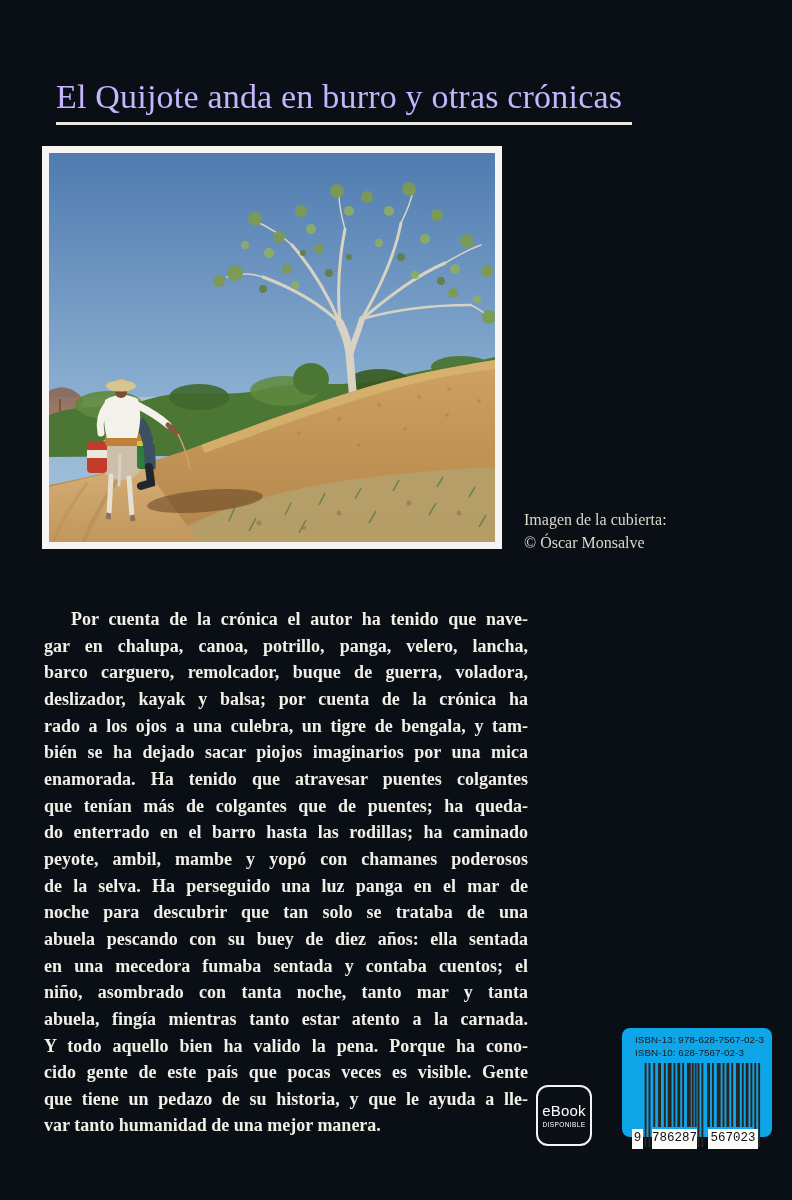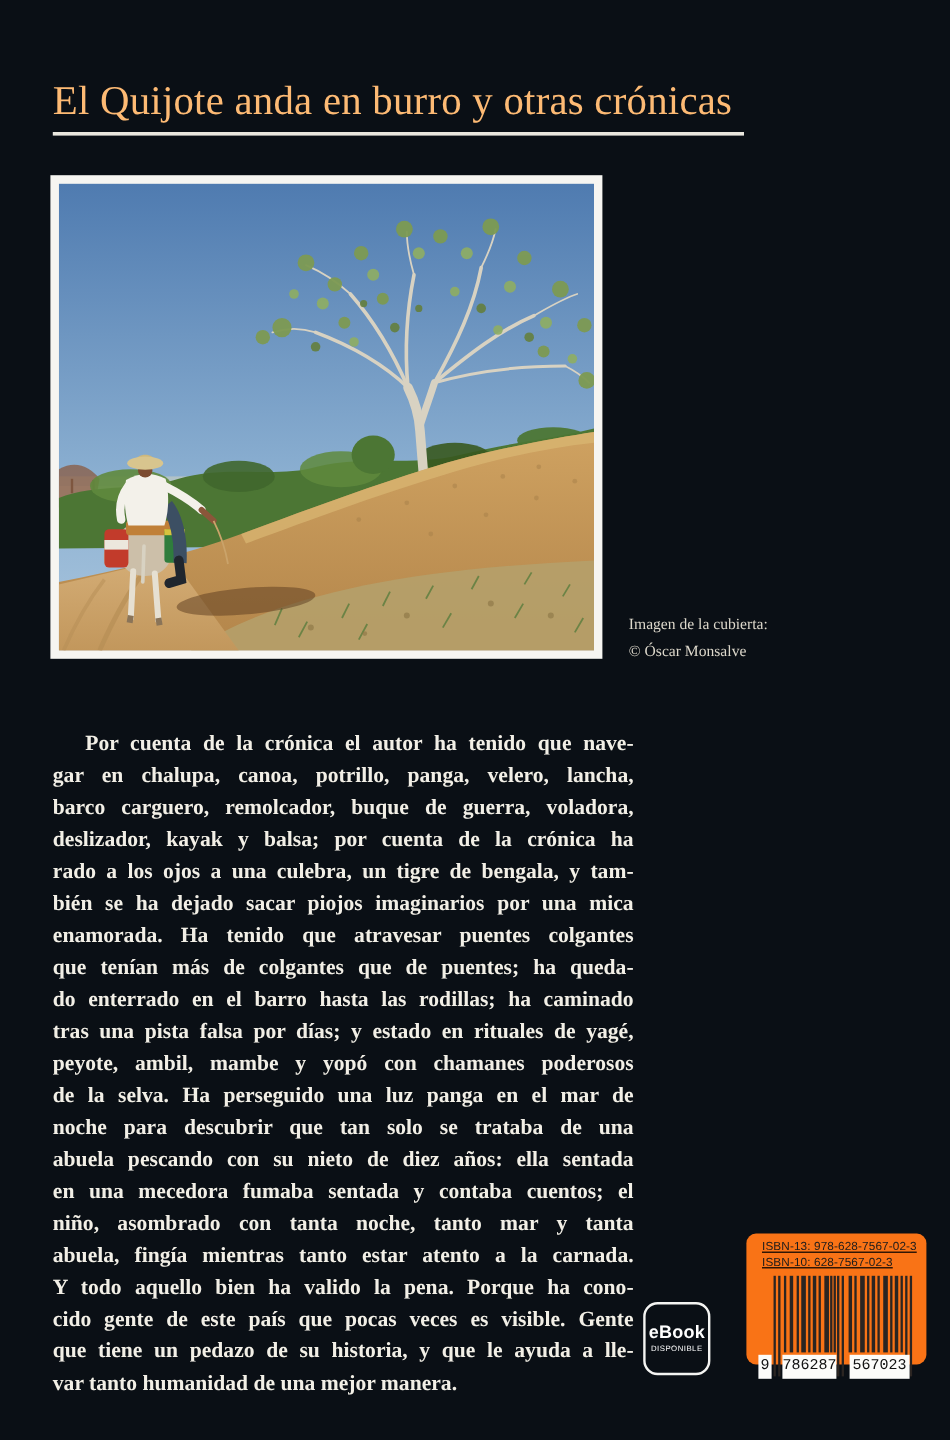--- a/index.html
+++ b/index.html
@@ -5,65 +5,64 @@
   * { box-sizing: border-box; }
   html, body { margin: 0; padding: 0; background: #06080c; }
   .cover {
     position: relative; width: 792px; height: 1200px;
     background: #0a0f15; overflow: hidden;
     font-family: "Liberation Serif", serif;
   }
   
   .title-wrap { position: absolute; left: 44px; top: 66px; }
   .title {
-    display: inline-block; margin: 0;
+    display: inline-block; margin: 12px;
     font-size: 34px; font-weight: 400; line-height: 1.1;
-    color: #fdba74; letter-spacing: 0.2px;
+    color: #c4b5fd; letter-spacing: 0.2px;
     padding: 0 10px 7px 0;
     border-bottom: 3px solid #eae7de;
   }
   
   .photo-frame {
     position: absolute; left: 42px; top: 146px; margin: 0;
     width: 460px; height: 403px;
     background: #f6f5f1; padding: 7px;
   }
   .photo-frame svg { display: block; width: 446px; height: 389px; }
   
   .credit {
     position: absolute; left: 524px; top: 509px;
-    font-size: 13px; line-height: 22.5px; color: #ddd8cb;
+    font-size: 16px; line-height: 22.5px; color: #ddd8cb;
   }
   
   .body-text {
     position: absolute; left: 44px; top: 572px; width: 484px;
     color: #f2efe6; font-size: 18px; font-weight: 700;
     line-height: 26.65px; letter-spacing: 0px; margin-top: 34px;
   }
   .body-line { text-align: justify; text-align-last: justify; }
   .body-line.first { text-indent: 27px; }
   .body-line.last { text-align-last: left; }
   
   .ebook-badge {
     position: absolute; left: 536px; top: 1085px;
     width: 56px; height: 61px;
     border: 2.5px solid #f4f4f2; border-radius: 12px;
     display: flex; flex-direction: column; align-items: center; justify-content: center;
     color: #ffffff; font-family: "Liberation Sans", sans-serif;
   }
-  .ebook-label { font-size: 15px; letter-spacing: 0.2px; line-height: 16px; font-weight: bold; }
+  .ebook-label { font-size: 15px; letter-spacing: 0.2px; line-height: 16px; }
   .ebook-sub { font-size: 6.5px; letter-spacing: 0.4px; margin-top: 2px; }
   
   .barcode-box {
     position: absolute; left: 622px; top: 1028px;
     width: 150px; height: 109px;
-    background: #f97316; border-radius: 8px;
+    background: #0ea5e9; border-radius: 8px;
     padding: 6px 10px 0 13px;
     font-family: "Liberation Sans", sans-serif;
-    text-decoration: underline;
   }
   .isbn-line { font-size: 9.8px; line-height: 12.8px; color: #1c1c1c; letter-spacing: 0.1px; white-space: nowrap; }
   .bars { position: relative; margin-top: 3px; width: 127px; height: 86px; }
   .bars svg { position: absolute; left: 0; top: 0; width: 127px; height: 86px; }
   .bar-digits span {
     position: absolute; top: 66px; height: 20px;
     font-family: "Liberation Mono", monospace; font-size: 12.5px; color: #111;
     background: #fcfcfa; text-align: center; line-height: 18px;
   }
   .d-first { left: -3px; width: 11px; background: transparent; }
@@ -247,25 +246,24 @@
   <div class="body-text">
       <div class="body-line first">Por cuenta de la crónica el autor ha tenido que nave-</div>
       <div class="body-line">gar en chalupa, canoa, potrillo, panga, velero, lancha,</div>
       <div class="body-line">barco carguero, remolcador, buque de guerra, voladora,</div>
       <div class="body-line">deslizador, kayak y balsa; por cuenta de la crónica ha</div>
       <div class="body-line">rado a los ojos a una culebra, un tigre de bengala, y tam-</div>
       <div class="body-line">bién se ha dejado sacar piojos imaginarios por una mica</div>
       <div class="body-line">enamorada. Ha tenido que atravesar puentes colgantes</div>
       <div class="body-line">que tenían más de colgantes que de puentes; ha queda-</div>
       <div class="body-line">do enterrado en el barro hasta las rodillas; ha caminado</div>
-      <div class="body-line">tras una pista falsa por días; y estado en rituales de yagé,</div>
       <div class="body-line">peyote, ambil, mambe y yopó con chamanes poderosos</div>
       <div class="body-line">de la selva. Ha perseguido una luz panga en el mar de</div>
       <div class="body-line">noche para descubrir que tan solo se trataba de una</div>
-      <div class="body-line">abuela pescando con su nieto de diez años: ella sentada</div>
+      <div class="body-line">abuela pescando con su buey de diez años: ella sentada</div>
       <div class="body-line">en una mecedora fumaba sentada y contaba cuentos; el</div>
       <div class="body-line">niño, asombrado con tanta noche, tanto mar y tanta</div>
       <div class="body-line">abuela, fingía mientras tanto estar atento a la carnada.</div>
       <div class="body-line">Y todo aquello bien ha valido la pena. Porque ha cono-</div>
       <div class="body-line">cido gente de este país que pocas veces es visible. Gente</div>
       <div class="body-line">que tiene un pedazo de su historia, y que le ayuda a lle-</div>
       <div class="body-line last">var tanto humanidad de una mejor manera.</div>
     </div>
 
   <div class="ebook-badge">

